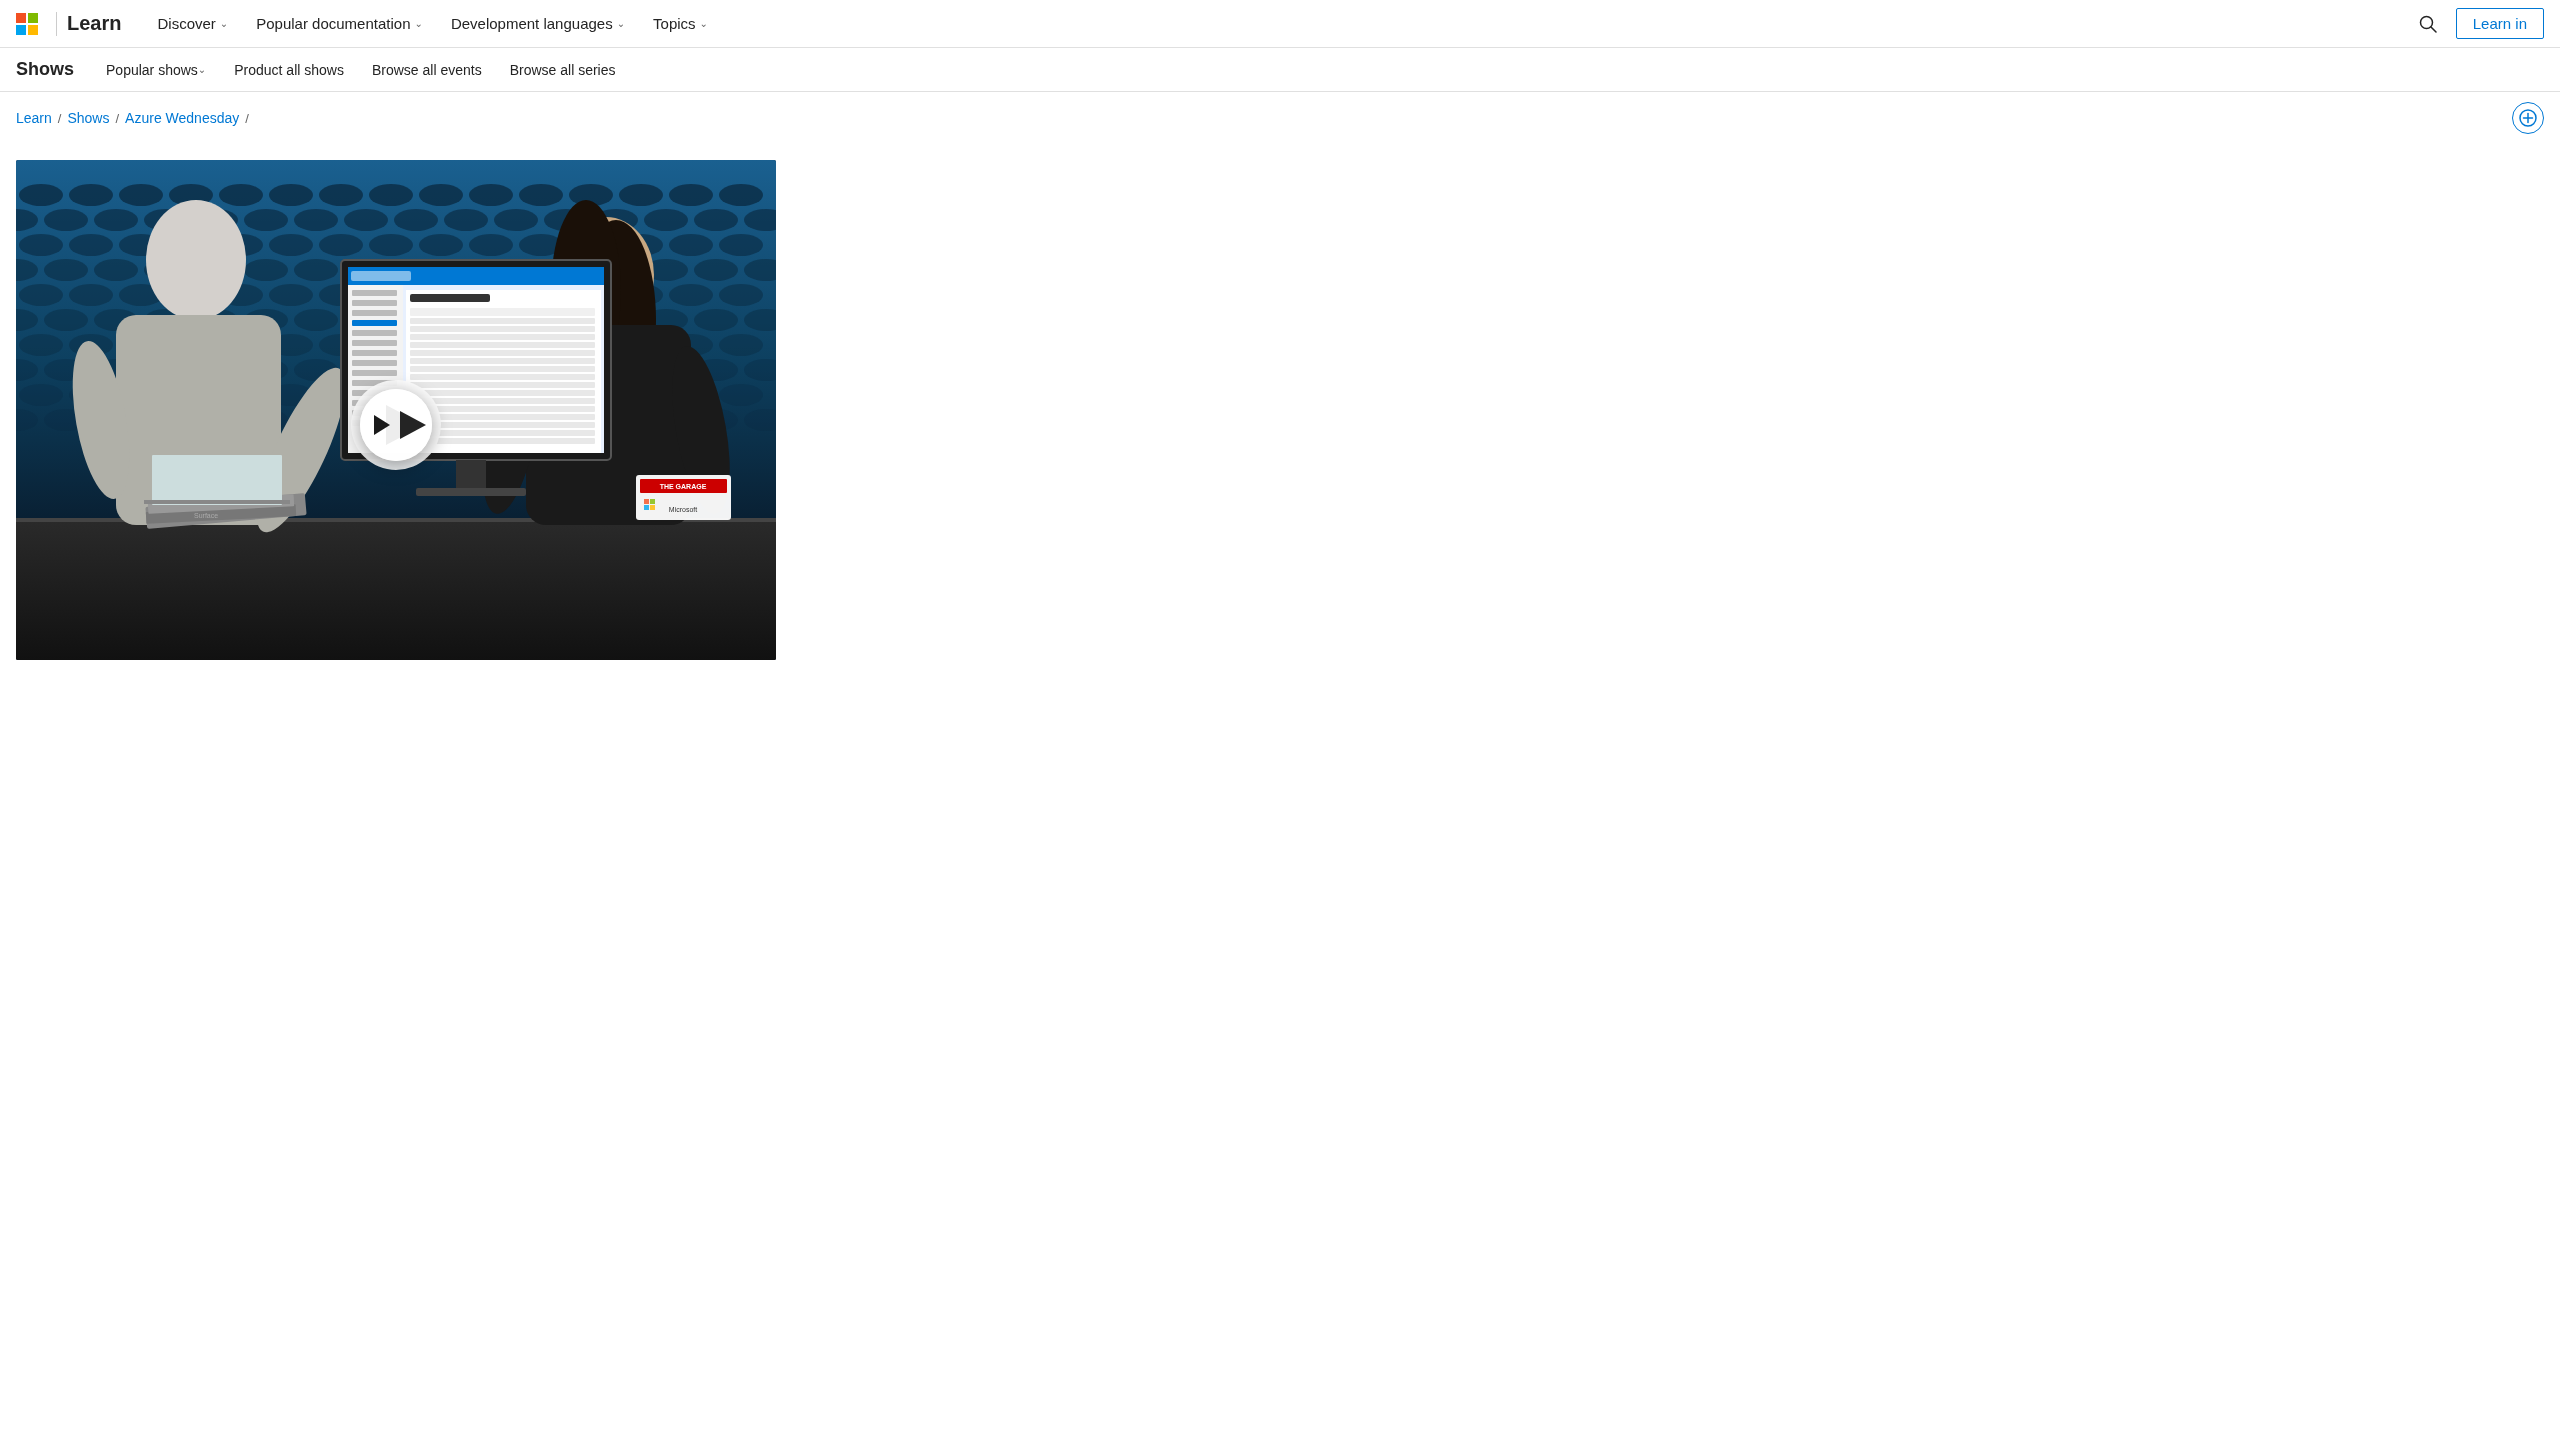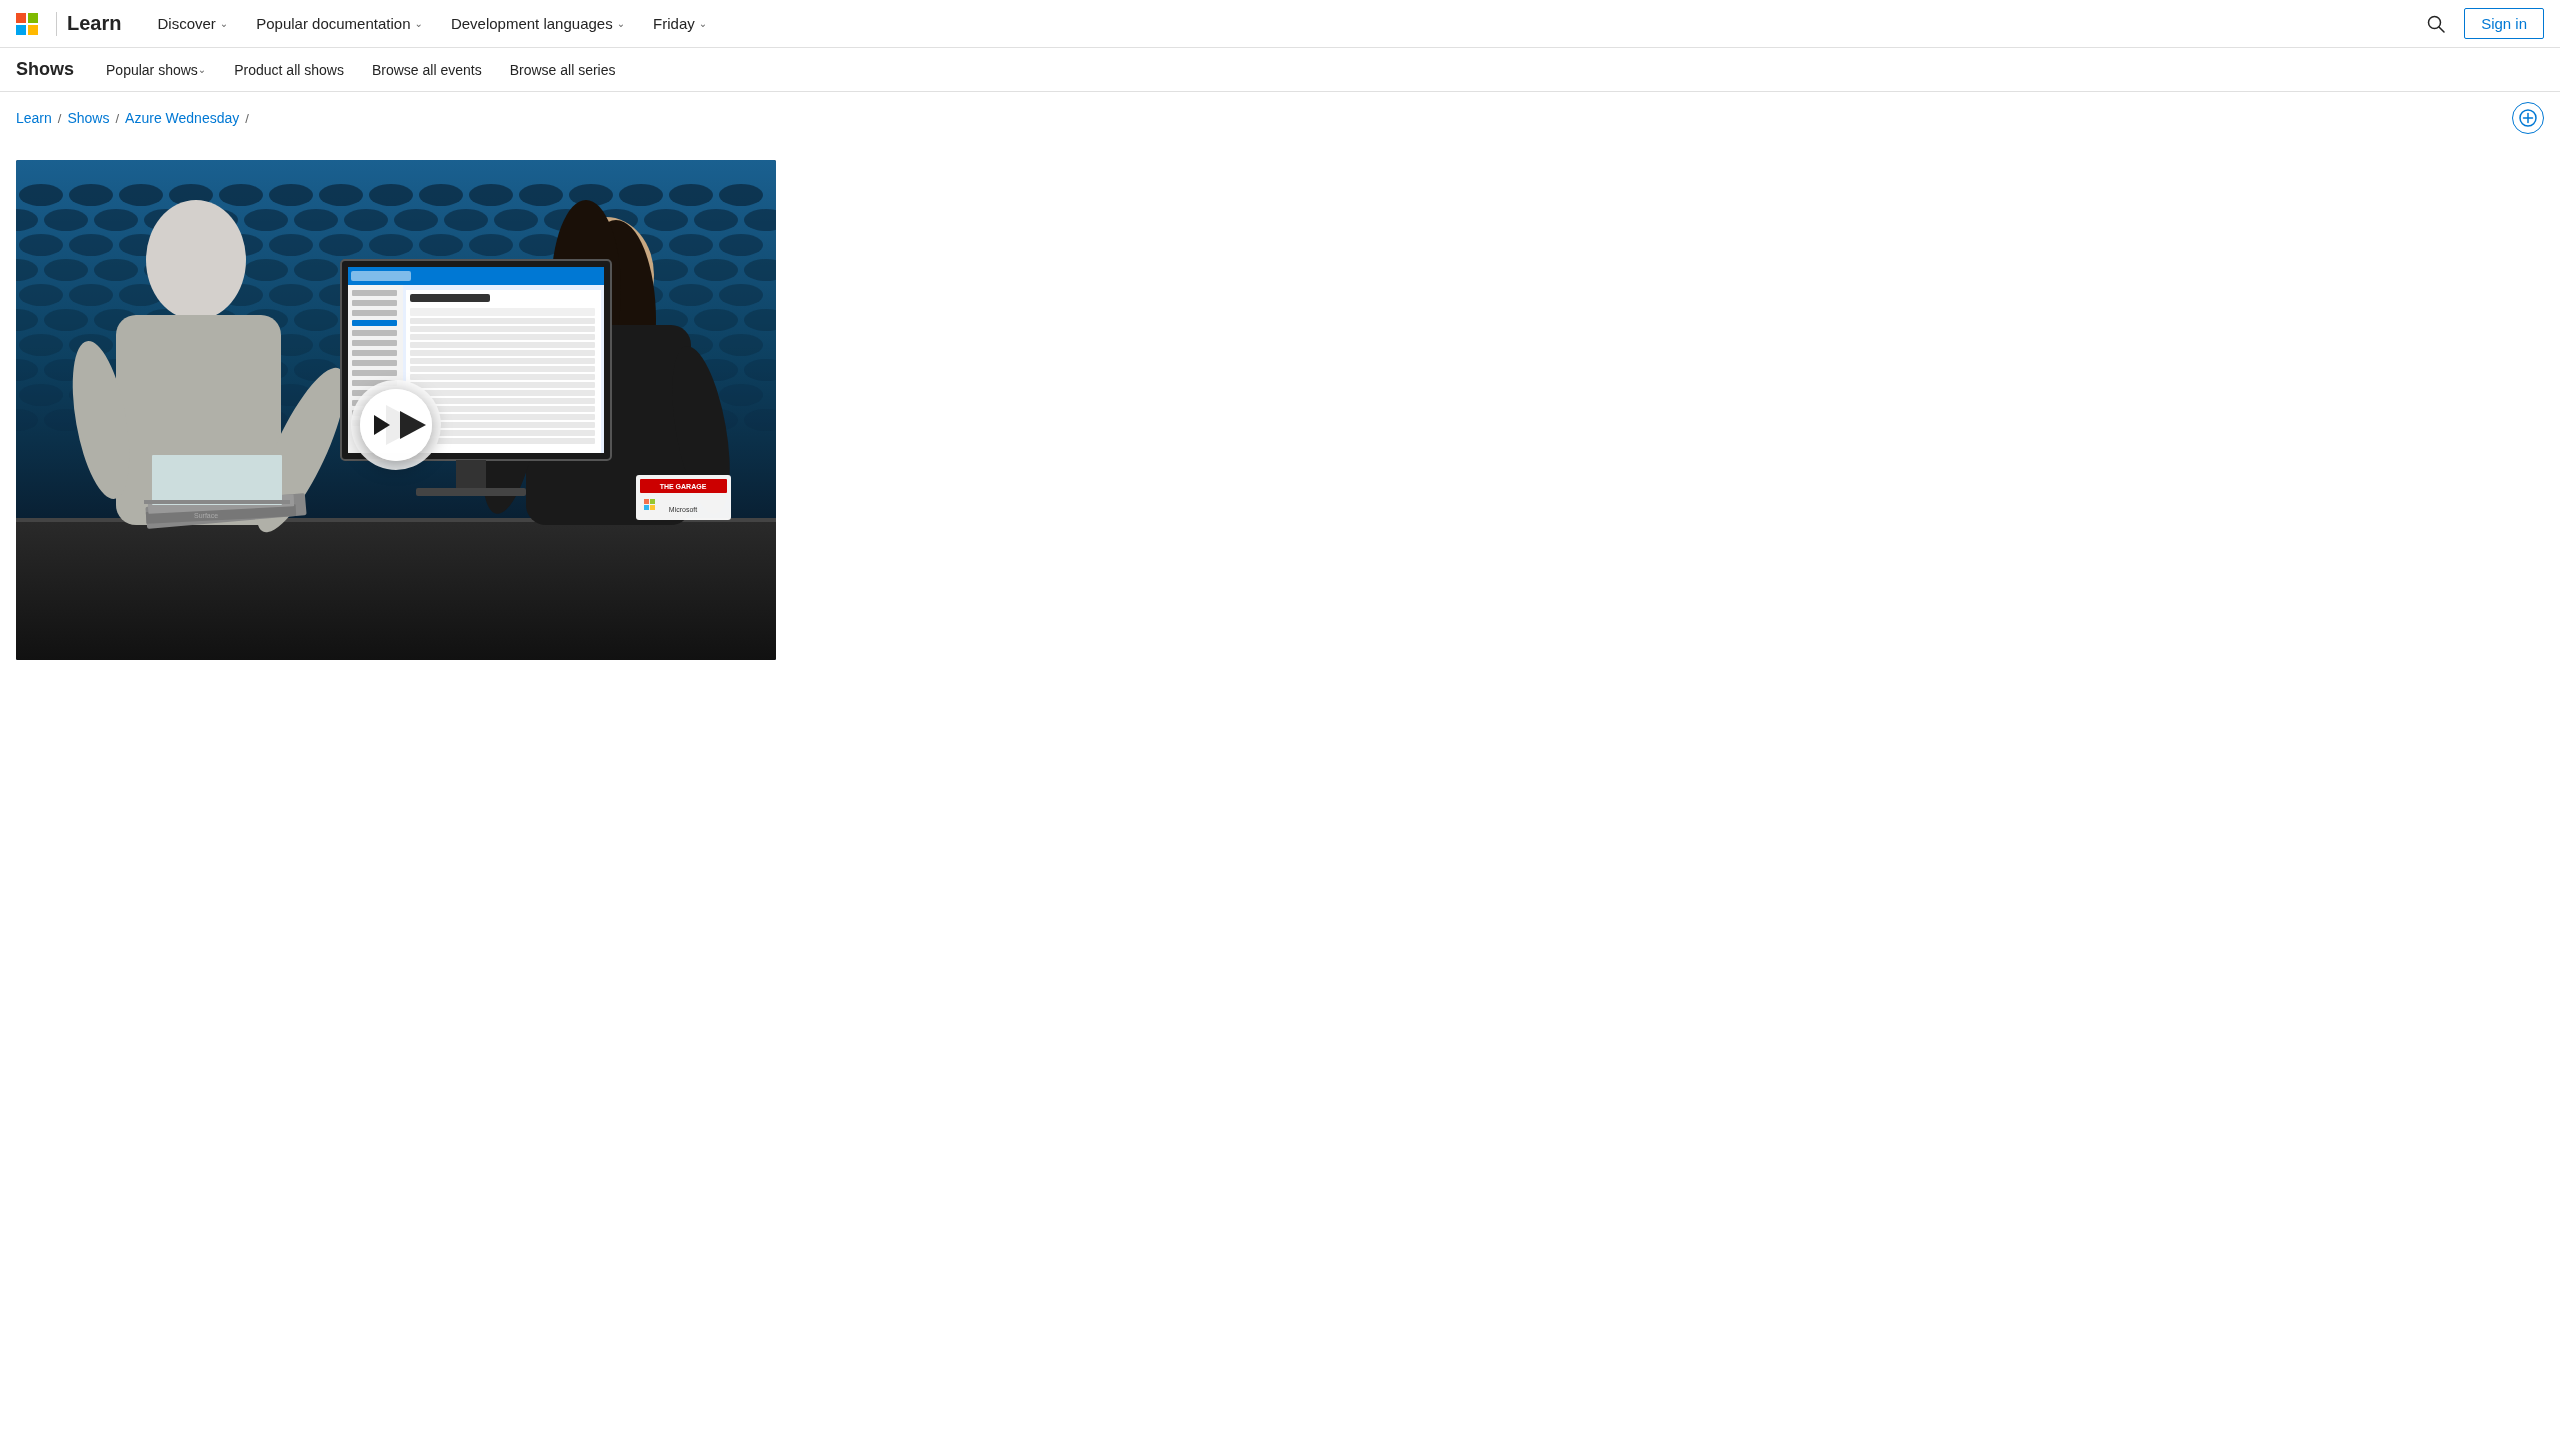--- a/index.html
+++ b/index.html
@@ -272,33 +272,33 @@
     </button>
     <button class="nav-item">
       <span>Popular documentation</span>
       <span class="chevron">⌄</span>
     </button>
     <button class="nav-item">
       <span>Development languages</span>
       <span class="chevron">⌄</span>
     </button>
     <button class="nav-item">
-      <span>Friday</span>
+      <span>Topics</span>
       <span class="chevron">⌄</span>
     </button>
   </div>
 
   <div class="nav-right">
     <button class="search-icon-btn">
       <svg width="18" height="18" viewBox="0 0 18 18" fill="none">
         <circle cx="7.5" cy="7.5" r="6" stroke="#242424" stroke-width="1.5" fill="none"></circle>
         <line x1="12" y1="12" x2="17" y2="17" stroke="#242424" stroke-width="1.5" stroke-linecap="round"></line>
       </svg>
     </button>
-    <button class="sign-in-btn">Sign in</button>
+    <button class="sign-in-btn">Learn in</button>
   </div>
 </nav>
 
 <nav class="shows-nav">
   <span class="shows-title">Shows</span>
   <button class="shows-nav-item">
     <span>Popular shows</span>
     <span class="chevron">⌄</span>
   </button>
   <button class="shows-nav-item">

